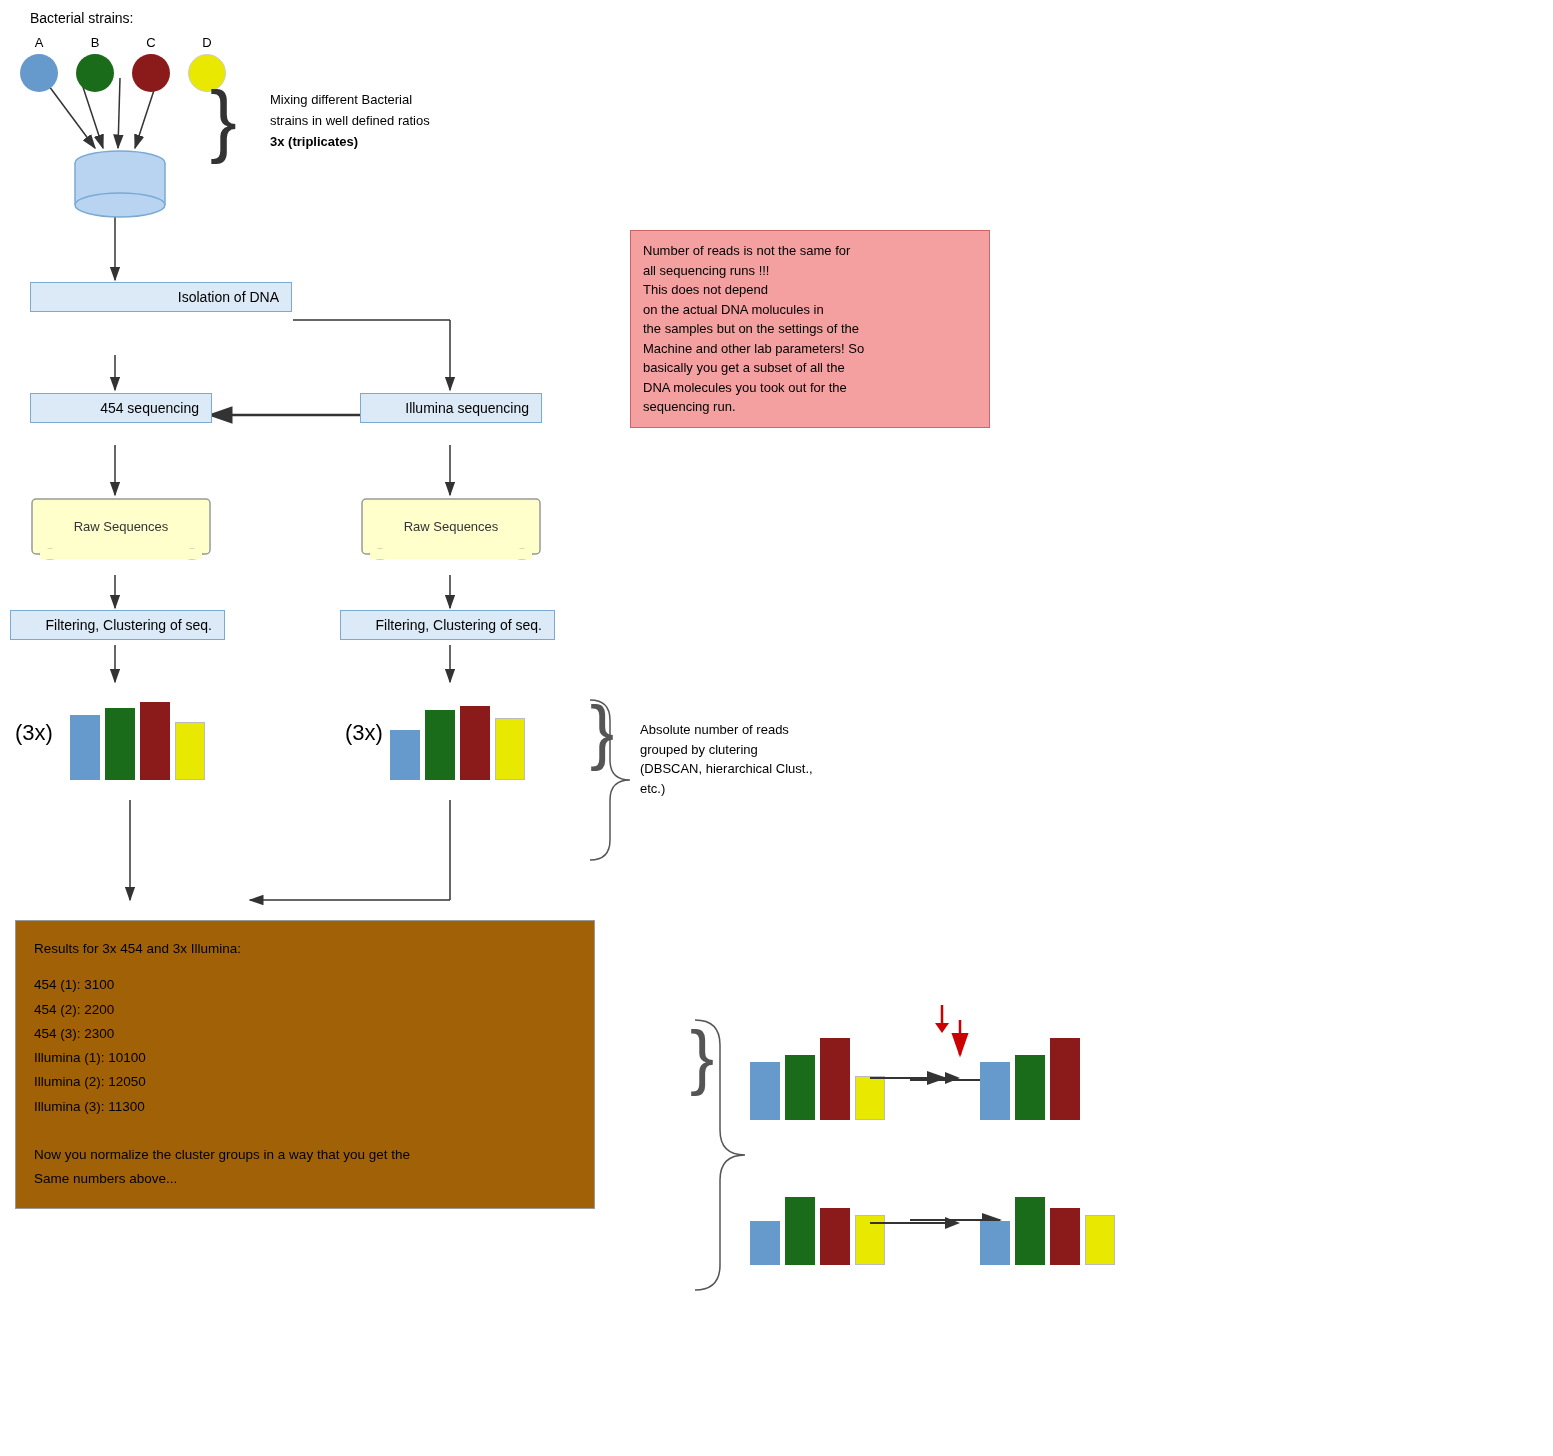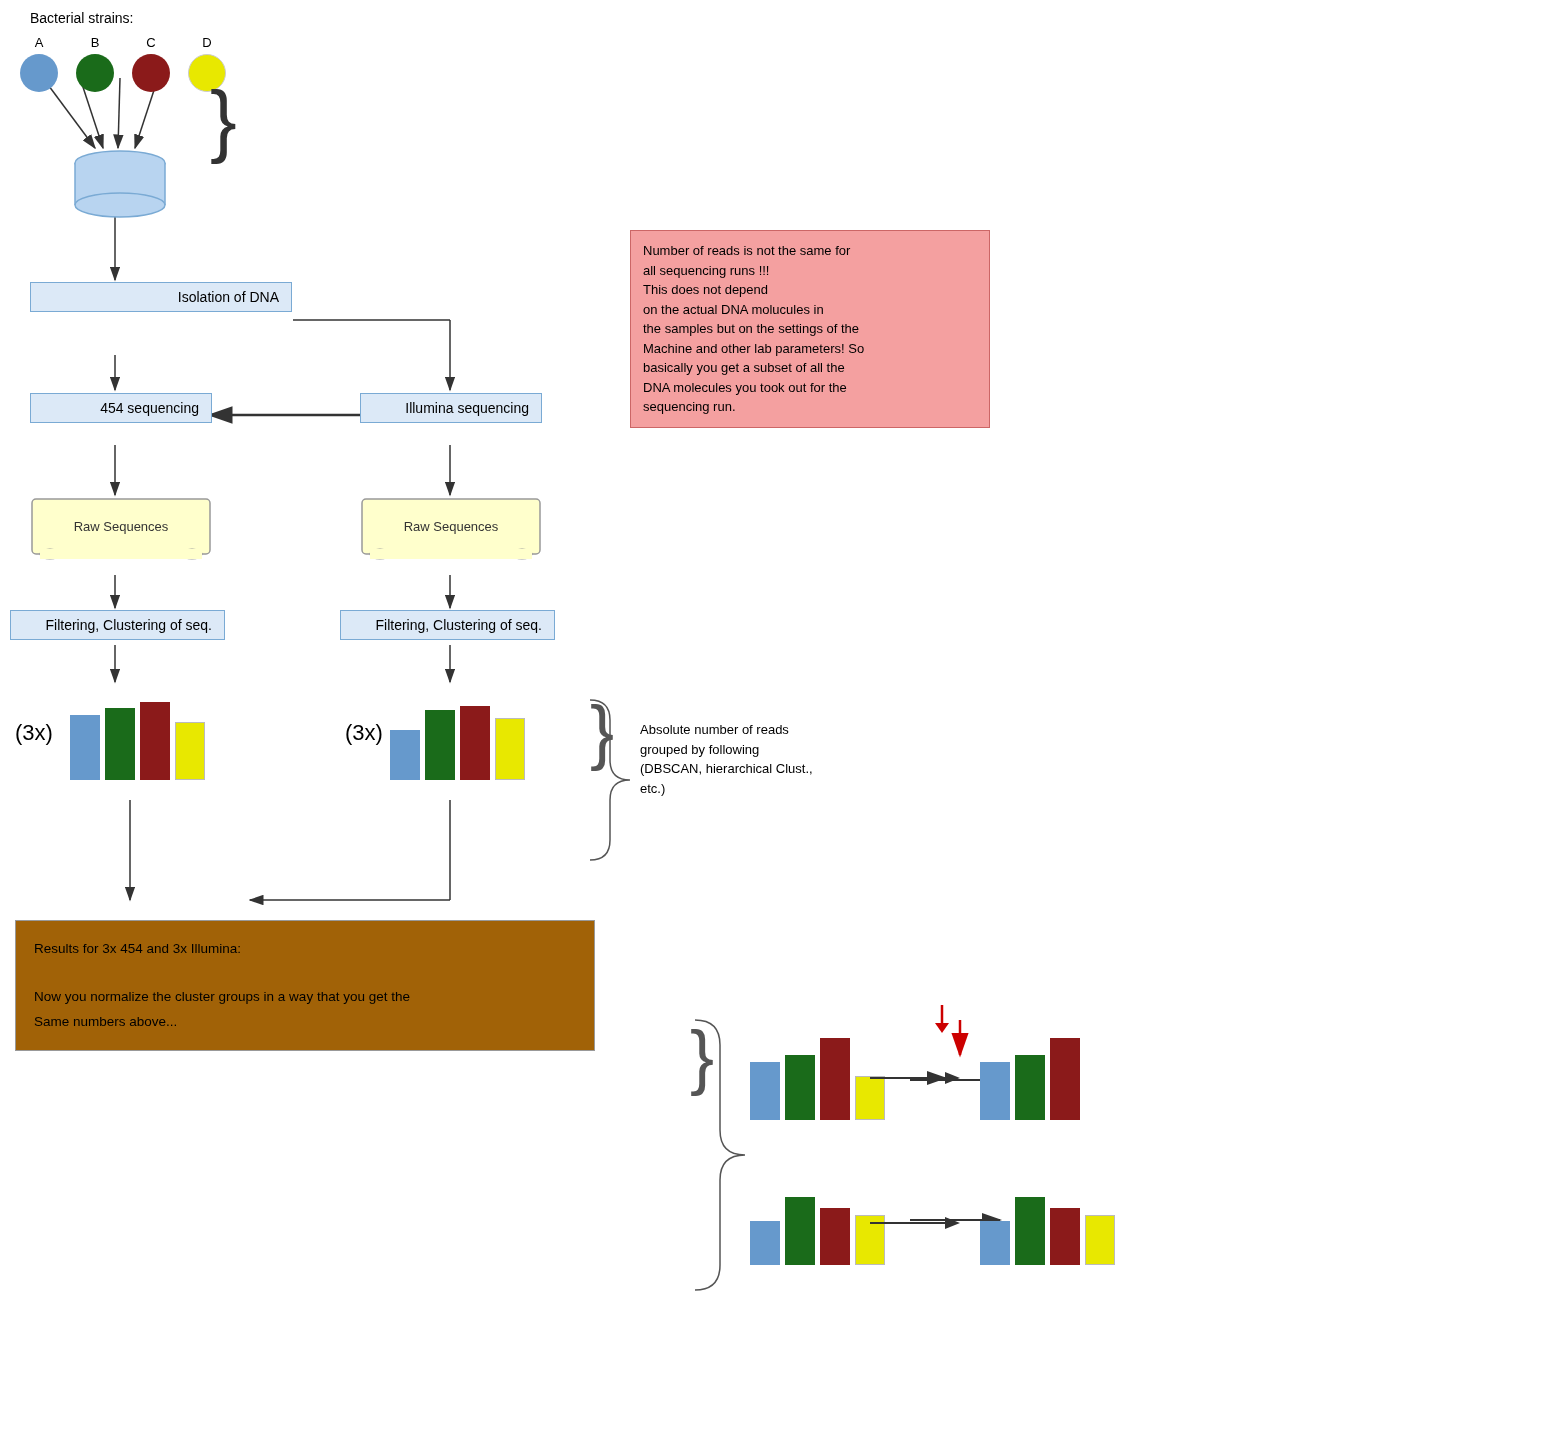--- a/index.html
+++ b/index.html
@@ -186,20 +186,23 @@
     <svg width="110" height="70" viewBox="0 0 110 70">
       <ellipse cx="55" cy="15" rx="45" ry="12" fill="#b8d4f0" stroke="#7aaad4" stroke-width="1.5"></ellipse>
       <rect x="10" y="15" width="90" height="42" fill="#b8d4f0" stroke="#7aaad4" stroke-width="0"></rect>
       <line x1="10" y1="15" x2="10" y2="57" stroke="#7aaad4" stroke-width="1.5"></line>
       <line x1="100" y1="15" x2="100" y2="57" stroke="#7aaad4" stroke-width="1.5"></line>
       <ellipse cx="55" cy="57" rx="45" ry="12" fill="#b8d4f0" stroke="#7aaad4" stroke-width="1.5"></ellipse>
     </svg>
   </div>
 
   <div style="position:absolute;top:80px;left:210px;font-size:80px;color:#333;line-height:1;">}</div>
+  <div style="position:absolute;top:90px;left:270px;font-size:13px;line-height:1.6;max-width:220px;">
+    Mixing different Bacterial<br>strains in well defined ratios<br><strong>3x (triplicates)</strong>
+  </div>
 
   <div class="flow-box" style="top:282px;left:30px;width:262px;">Isolation of DNA</div>
 
   <div class="flow-box" style="top:393px;left:30px;width:182px;">454 sequencing</div>
 
   <div class="flow-box" style="top:393px;left:360px;width:182px;">Illumina sequencing</div>
 
   <div style="position:absolute;top:497px;left:30px;width:182px;">
     <svg width="182" height="72" viewBox="0 0 182 72">
       <rect x="2" y="2" width="178" height="55" rx="4" ry="4" fill="#ffffcc" stroke="#999" stroke-width="1.5"></rect>
@@ -238,37 +241,45 @@
     <div style="width:30px;height:50px;background:#6699cc;"></div>
     <div style="width:30px;height:70px;background:#1a6b1a;"></div>
     <div style="width:30px;height:74px;background:#8b1a1a;"></div>
     <div style="width:30px;height:62px;background:#e8e800;border:1px solid #bbb;"></div>
   </div>
 
   <div style="position:absolute;top:720px;left:345px;font-size:22px;">(3x)</div>
 
   <div style="position:absolute;top:695px;left:590px;font-size:72px;color:#555;line-height:1;">}</div>
   <div style="position:absolute;top:720px;left:640px;font-size:13px;line-height:1.5;max-width:180px;">Absolute number of reads
-grouped by following (DBSCAN,
+grouped by clutering (DBSCAN,
 hierarchical Clust., etc.)</div>
 
   <div class="note-box">
     Number of reads is not the same for<br>
     all sequencing runs !!!<br>
     This does not depend<br>
     on the actual DNA molucules in<br>
     the samples but on the settings of the<br>
     Machine and other lab parameters! So<br>
     basically you get a subset of all the<br>
     DNA molecules you took out for the<br>
     sequencing run.
   </div>
 
   <div class="results-box">
     <div style="margin-bottom:12px;">Results for 3x 454 and 3x Illumina:</div>
+    <div style="margin-top:10px;">
+      454 (1): 3100<br>
+      454 (2): 2200<br>
+      454 (3): 2300<br>
+      Illumina (1): 10100<br>
+      Illumina (2): 12050<br>
+      Illumina (3): 11300
+    </div>
     <div style="margin-top:24px;">
       Now you normalize the cluster groups in a way that you get the<br>
       Same numbers above...
     </div>
   </div>
 
   <div style="position:absolute;top:1020px;left:690px;font-size:72px;color:#555;line-height:1;">}</div>
 
   <div style="position:absolute;top:1030px;left:750px;display:flex;align-items:flex-end;gap:5px;height:90px;">
     <div style="width:30px;height:58px;background:#6699cc;"></div>

